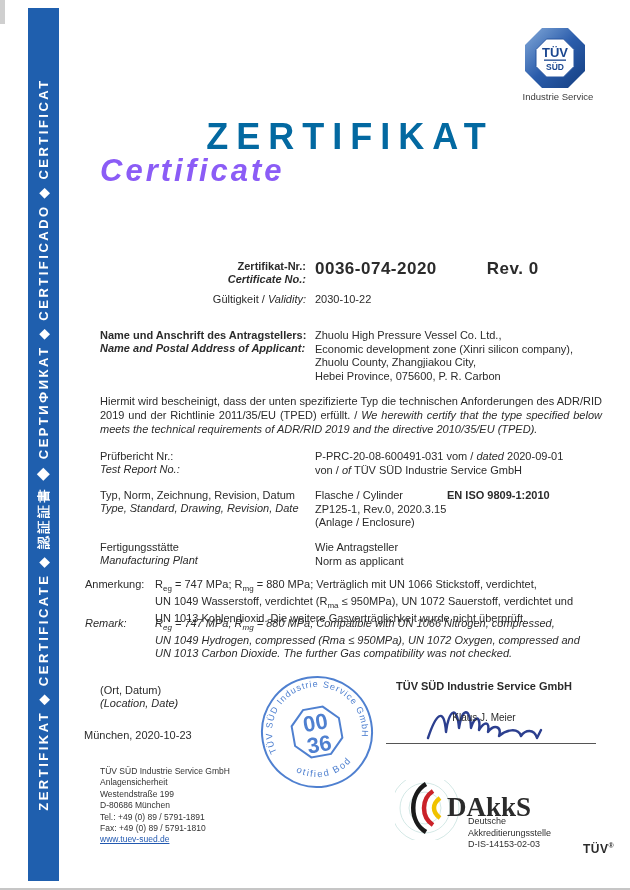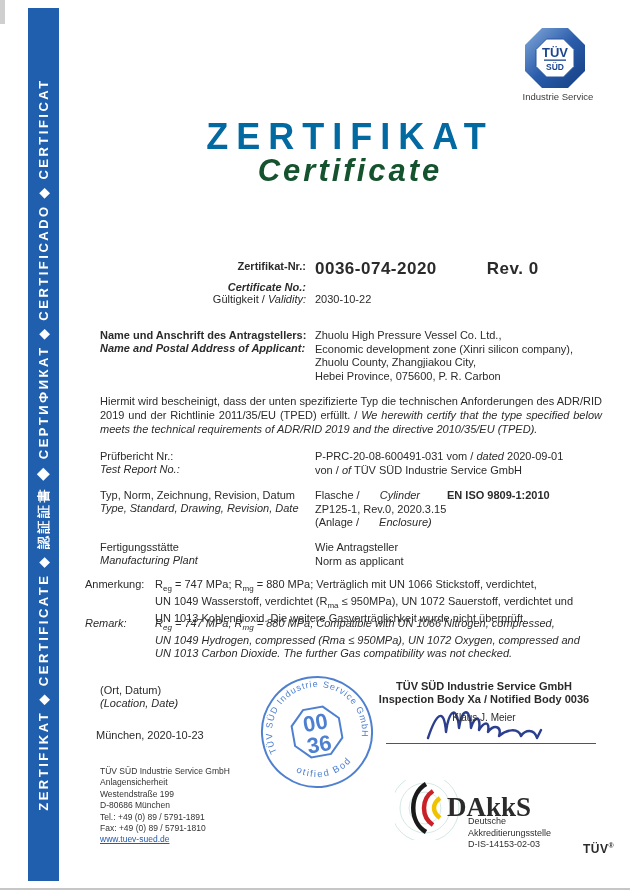--- a/index.html
+++ b/index.html
@@ -13,65 +13,65 @@
   .sidebar-text{position:absolute;left:28px;top:881px;width:873px;height:31px;
     transform:rotate(-90deg);transform-origin:0 0;display:flex;align-items:center;justify-content:center;
     color:#ffffff;font-weight:bold;font-size:13px;letter-spacing:2.5px;white-space:nowrap;}
 
   
   .tuv-logo{position:absolute;left:523px;top:26px;}
   .logo-caption{position:absolute;left:513px;top:91px;width:90px;text-align:center;font-size:9.5px;color:#3c3c3c;}
 
   .title-de{position:absolute;left:100px;top:116px;width:500px;text-align:center;
     font-size:36px;font-weight:bold;letter-spacing:8px;color:#0369a1;}
-  .title-en{position:absolute;left:100px;top:153px;width:500px;text-align:center;
-    font-size:31px;font-weight:bold;font-style:italic;letter-spacing:3px;color:#14532d;}
+  .title-en{position:absolute;left:100px;top:153px;width:500px;text-align:left;
+    font-size:31px;font-weight:bold;font-style:italic;letter-spacing:3px;color:#8b5cf6;}
   .subtitle{position:absolute;left:70px;top:211px;width:540px;text-align:center;
     font-size:11.5px;font-weight:bold;line-height:13.5px;}
   .subtitle .en{font-style:italic;}
 
   .lbl{font-size:11px;line-height:13px;}
   .lbl .en{font-style:italic;}
   .val{font-size:11px;line-height:13.5px;}
 
   .certno-label{position:absolute;left:76px;top:260px;width:230px;text-align:right;
     font-size:11px;font-weight:bold;line-height:13px;}
-  .certno-label .en{font-style:italic;margin-top:8px;}
+  .certno-label .en{font-style:italic;}
   .certno-value{position:absolute;left:315px;top:259px;font-size:17px;font-weight:bold;letter-spacing:0.5px;}
   .certno-value .rev{margin-left:26px;padding-left:24px;}
   .validity-label{position:absolute;left:76px;top:293px;width:230px;text-align:right;font-size:11px;}
   .validity-label .en{font-style:italic;}
   .validity-value{position:absolute;left:315px;top:293px;font-size:11px;}
 
   .applicant-label{position:absolute;left:100px;top:329px;width:215px;font-weight:bold;}
   .applicant-value{position:absolute;left:315px;top:329px;width:290px;}
 
   .statement{position:absolute;left:100px;top:394px;width:502px;font-size:11px;line-height:14px;text-align:justify;}
   .statement .en{font-style:italic;}
 
   .report-label{position:absolute;left:100px;top:450px;width:215px;}
   .report-value{position:absolute;left:315px;top:450px;width:290px;}
   .report-value .it{font-style:italic;}
 
   .type-label{position:absolute;left:100px;top:489px;width:215px;}
   .type-value{position:absolute;left:315px;top:489px;width:160px;}
-  .type-value .it{font-style:italic;margin-left:17px;}
+  .type-value .it{}
   .type-standard{position:absolute;left:447px;top:489px;font-size:11px;font-weight:bold;}
 
   .plant-label{position:absolute;left:100px;top:541px;width:215px;}
   .plant-value{position:absolute;left:315px;top:541px;width:290px;}
 
   .remark-label-de{position:absolute;left:85px;top:578px;font-size:11px;}
   .remark-de{position:absolute;left:155px;top:578px;width:450px;font-size:11px;line-height:13px;}
   .remark-label-en{position:absolute;left:85px;top:617px;font-size:11px;font-style:italic;}
   .remark-en{position:absolute;left:155px;top:617px;width:450px;font-size:11px;line-height:13px;font-style:italic;}
   sub{font-size:8px;}
 
   .ort-label{position:absolute;left:100px;top:684px;}
-  .ort-value{position:absolute;left:96px;top:729px;font-size:11px;}
+  .ort-value{position:absolute;left:84px;top:729px;font-size:11px;}
 
   .stamp{position:absolute;left:257px;top:672px;}
 
   .org-block{position:absolute;left:373px;top:680px;width:222px;text-align:center;
     font-size:11px;font-weight:bold;line-height:13px;}
   .signature{position:absolute;left:424px;top:700px;}
   .sig-line{position:absolute;left:386px;top:743px;width:210px;border-top:1.5px solid #555;}
   .signer{position:absolute;left:373px;top:712px;width:222px;text-align:center;font-size:10px;}
 
   .footer-address{position:absolute;left:100px;top:766px;font-size:8.5px;line-height:11.4px;color:#333;}
@@ -204,21 +204,20 @@
         </text>
         <polygon points="84,70 70,84 50,84 36,70 36,50 50,36 70,36 84,50" stroke="#4f80d0" stroke-width="2"></polygon>
         <text x="60" y="58" text-anchor="middle" font-size="22" font-weight="bold" fill="#4f80d0" font-family="Liberation Sans, sans-serif">00</text>
         <text x="60" y="80" text-anchor="middle" font-size="22" font-weight="bold" fill="#4f80d0" font-family="Liberation Sans, sans-serif">36</text>
       </g>
     </svg>
   </div>
 
   <div class="org-block">
     <div>TÜV SÜD Industrie Service GmbH</div>
-    <div>Inspection Body Xa / Notified Body 0036</div>
   </div>
 
   <div class="signature">
     <svg width="120" height="42" viewBox="0 0 120 42">
       <path d="M 4,38 C 12,14 20,6 22,32 C 25,10 33,4 35,28 C 38,8 46,6 47,28 C 51,14 57,16 55,30
                C 60,22 66,20 64,32 C 70,24 78,26 75,36 C 82,30 94,27 97,36 C 101,30 110,28 113,38 L 117,30" fill="none" stroke="#2c3f8f" stroke-width="2.4" stroke-linecap="round" stroke-linejoin="round"></path>
     </svg>
   </div>
   <div class="sig-line"></div>
   <div class="signer">Klaus J. Meier</div>

